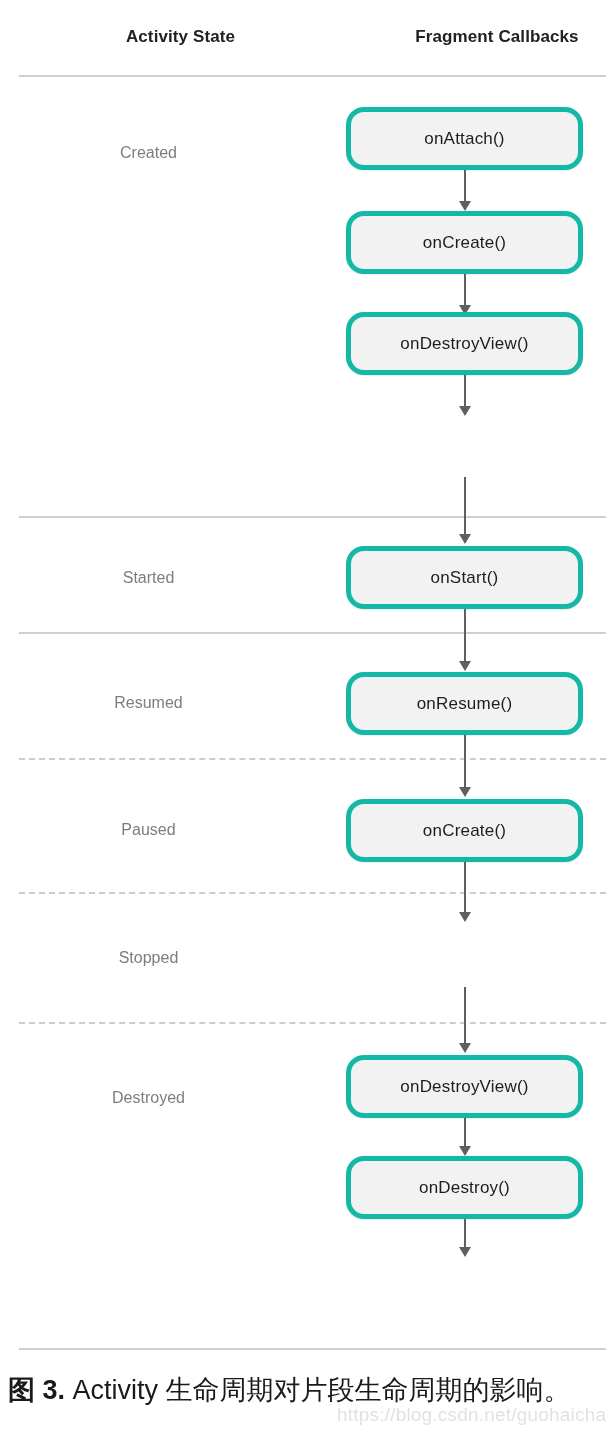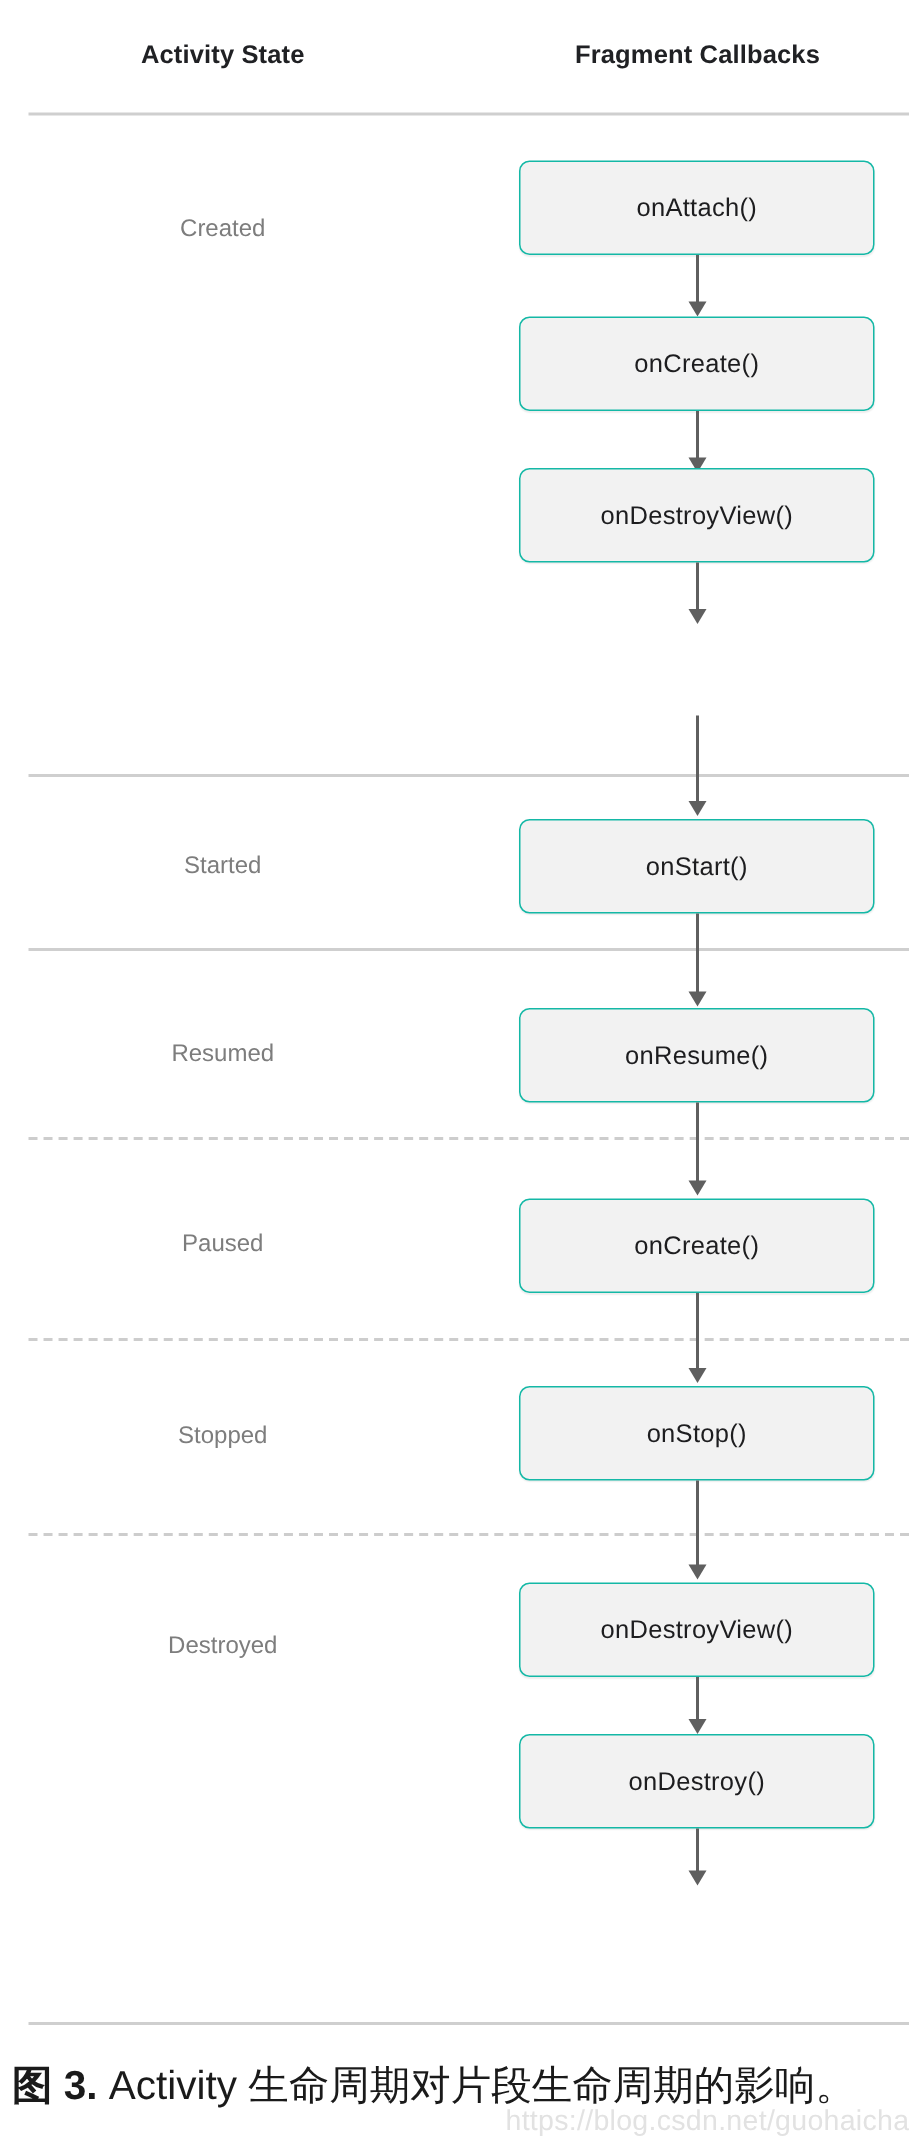--- a/index.html
+++ b/index.html
@@ -7,21 +7,21 @@
     width:606px; height:1436px; position:relative; overflow:hidden;
     background:#ffffff;
     font-family:"Liberation Sans","DejaVu Sans",sans-serif;
     -webkit-font-smoothing:antialiased;
   }
   .stage{position:absolute; left:0; top:0; width:606px; height:1436px;}
 
   
   .col-head{
     position:absolute; top:27px; font-size:17px; font-weight:bold;
-    color:#202124; letter-spacing:.1px; text-align:center; white-space:nowrap;
+    color:#202124; letter-spacing:.1px; text-align:center; white-space:nowrap;padding-left:32px;
   }
   .col-head.left{ left:0; width:297px; }
   .col-head.right{ left:316px; width:298px; }
 
   
   .rule{
     position:absolute; left:19px; width:587px; height:0;
     border-top:2px solid #cfcfcf;
   }
   .rule.dashed{
@@ -32,22 +32,22 @@
   .state-label{
     position:absolute; left:0; width:297px; text-align:center;
     font-size:16px; color:#7d7d7d; white-space:nowrap;
   }
 
   
   .cb-box{
     position:absolute; left:346px; width:237px; height:63px;
     box-sizing:border-box;
     background:#f2f2f2;
-    border:1px solid #14b8a6;
-    border-radius:7px;
+    border:5px solid #14b8a6;
+    border-radius:18px;
     box-shadow:0 1px 1px rgba(0,0,0,.07);
     display:flex; align-items:center; justify-content:center;
   }
   .cb-box span{
     font-size:17px; color:#1d1d1f; white-space:nowrap; letter-spacing:.2px;
   }
 
   
   .arrow{
     position:absolute; left:464px; width:2px;
@@ -122,23 +122,20 @@
   <div class="cb-box" style="top:672px">
     <span>onResume()</span>
   </div>
   <div class="arrow" style="top:735px; height:53px"></div>
 
   <div class="cb-box" style="top:799px">
     <span>onCreate()</span>
   </div>
   <div class="arrow" style="top:862px; height:51px"></div>
 
-  <div class="cb-box" style="top:924px">
-    <span>onStop()</span>
-  </div>
   <div class="arrow" style="top:987px; height:57px"></div>
 
   <div class="cb-box" style="top:1055px">
     <span>onDestroyView()</span>
   </div>
   <div class="arrow" style="top:1118px; height:29px"></div>
 
   <div class="cb-box" style="top:1156px">
     <span>onDestroy()</span>
   </div>

